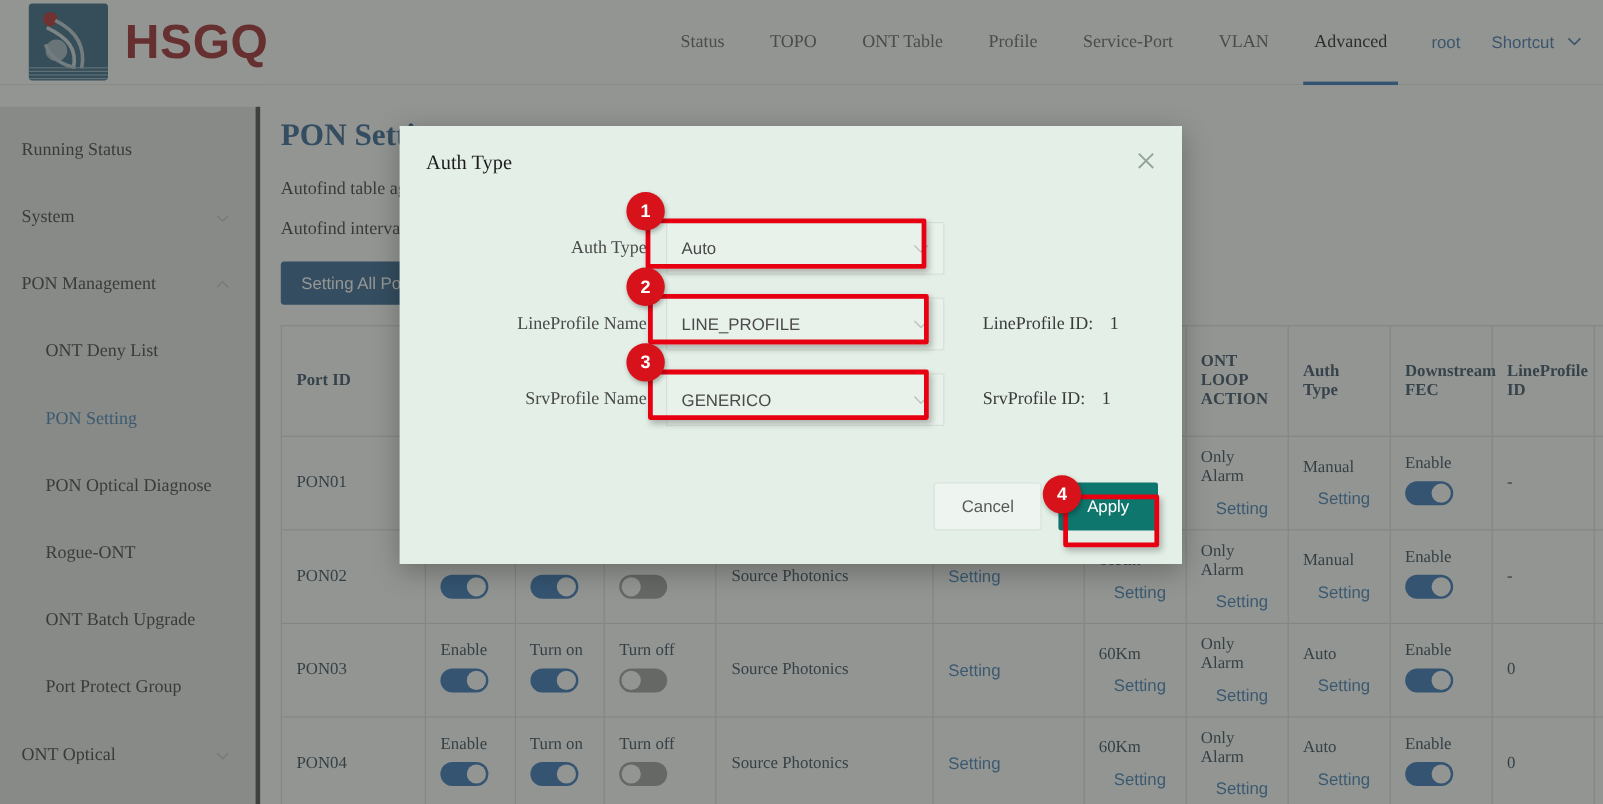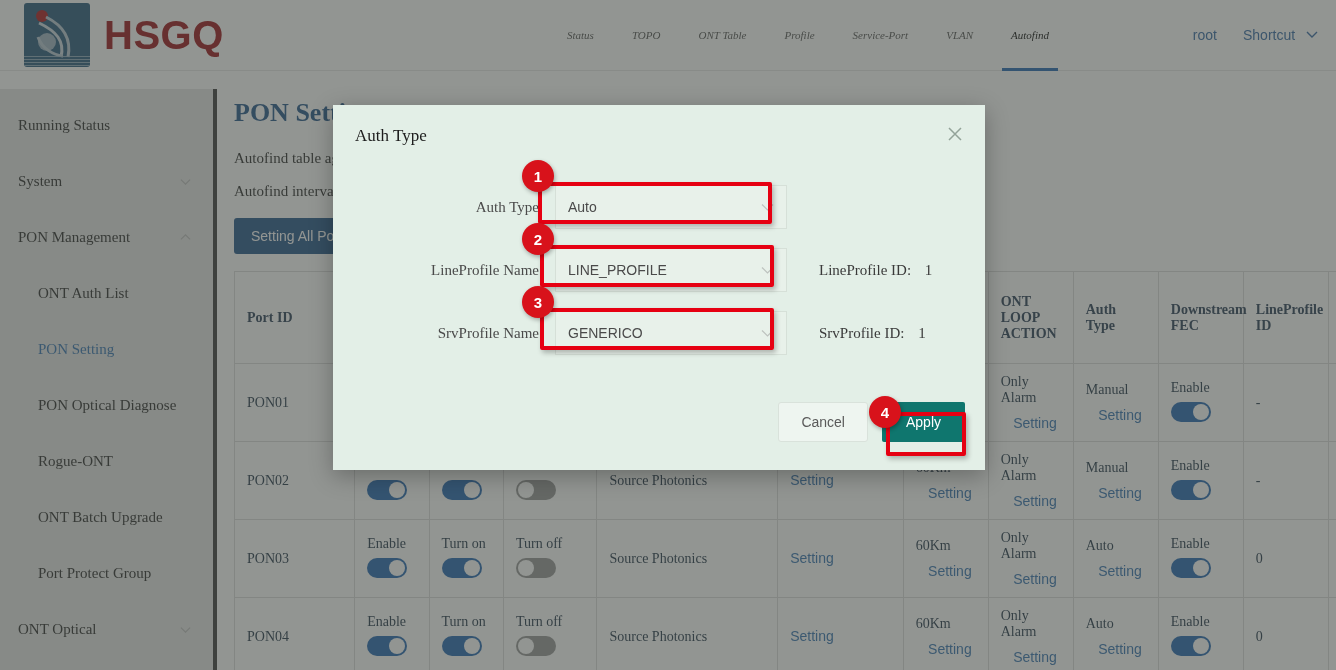--- a/index.html
+++ b/index.html
@@ -39,23 +39,22 @@
   }
   .brand-text {
     font-family: "Liberation Sans", sans-serif;
     font-weight: bold; font-size: 40px; letter-spacing: 0.5px;
     color: #9e1b20; margin-left: 14px; line-height: 1;
   }
 
   .nav { display: flex; align-items: stretch; height: 71px; margin-left: 208px; }
   .nav-item {
     display: flex; align-items: center; padding: 0 19px; height: 71px;
-    font-size: 11px; color: #595959; cursor: pointer; position: relative;
+    font-size: 15px; color: #595959; cursor: pointer; position: relative;
     white-space: nowrap;
-    font-style: italic;
   }
   .nav-item.active { color: #111; }
   .nav-item.active::after {
     content: ""; position: absolute; left: 10px; right: 10px; bottom: 0;
     height: 3px; background: #2b6cb3;
   }
   .topright { margin-left: auto; display: flex; align-items: center; padding-right: 18px; gap: 26px; }
   .top-link {
     font-family: "Liberation Sans", sans-serif;
     font-size: 14px; color: #3c6fa8; cursor: pointer; white-space: nowrap;
@@ -213,21 +212,21 @@
         <div class="brand-text">HSGQ</div>
       </div>
 
       <div class="nav">
         <div class="nav-item">Status</div>
         <div class="nav-item">TOPO</div>
         <div class="nav-item">ONT Table</div>
         <div class="nav-item">Profile</div>
         <div class="nav-item">Service-Port</div>
         <div class="nav-item">VLAN</div>
-        <div class="nav-item active">Autofind</div>
+        <div class="nav-item active">Advanced</div>
       </div>
 
       <div class="topright">
         <div class="top-link">root</div>
         <div class="top-link">
           <span>Shortcut</span>
           <span class="caret">
             <svg width="12" height="8" viewBox="0 0 12 8">
                 <path d="M1 1 L6 6 L11 1" stroke="#3c6fa8" stroke-width="1.4" fill="none"></path>
               </svg>
@@ -250,21 +249,21 @@
       </div>
       <div class="side-item">
         <span>PON Management</span>
         <span class="chev">
           <svg width="11" height="11" viewBox="0 0 12 8">
               <path d="M1 6 L6 1 L11 6" stroke="#999" stroke-width="1.2" fill="none"></path>
             </svg>
         </span>
       </div>
       <div class="side-item sub">
-        <span>ONT Auth List</span>
+        <span>ONT Deny List</span>
       </div>
       <div class="side-item sub active">
         <span>PON Setting</span>
       </div>
       <div class="side-item sub">
         <span>PON Optical Diagnose</span>
       </div>
       <div class="side-item sub">
         <span>Rogue-ONT</span>
       </div>

